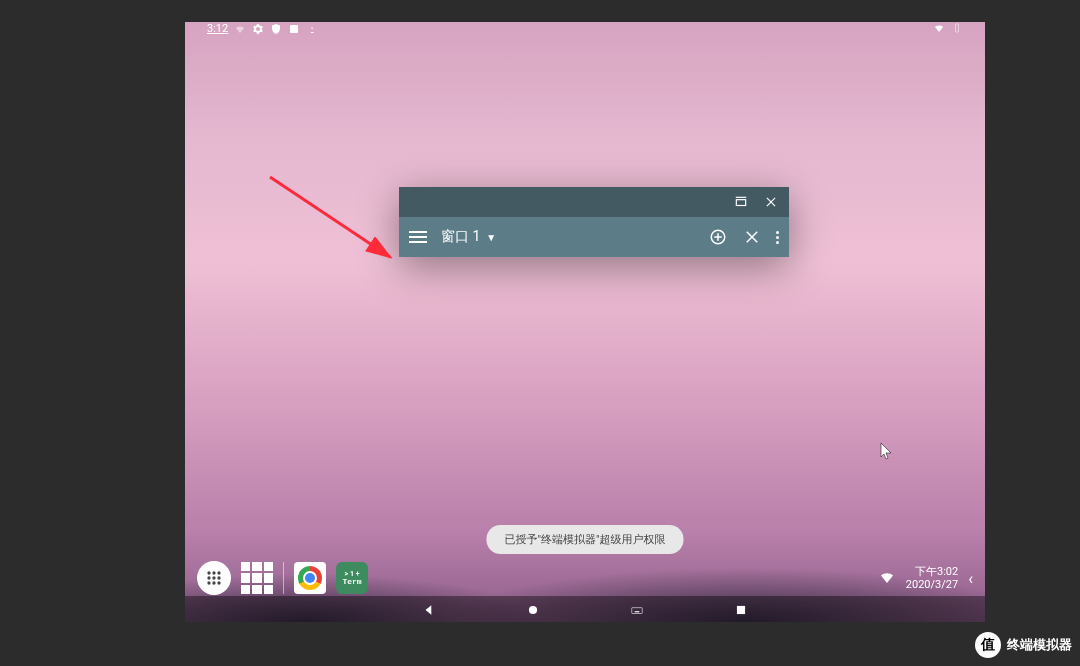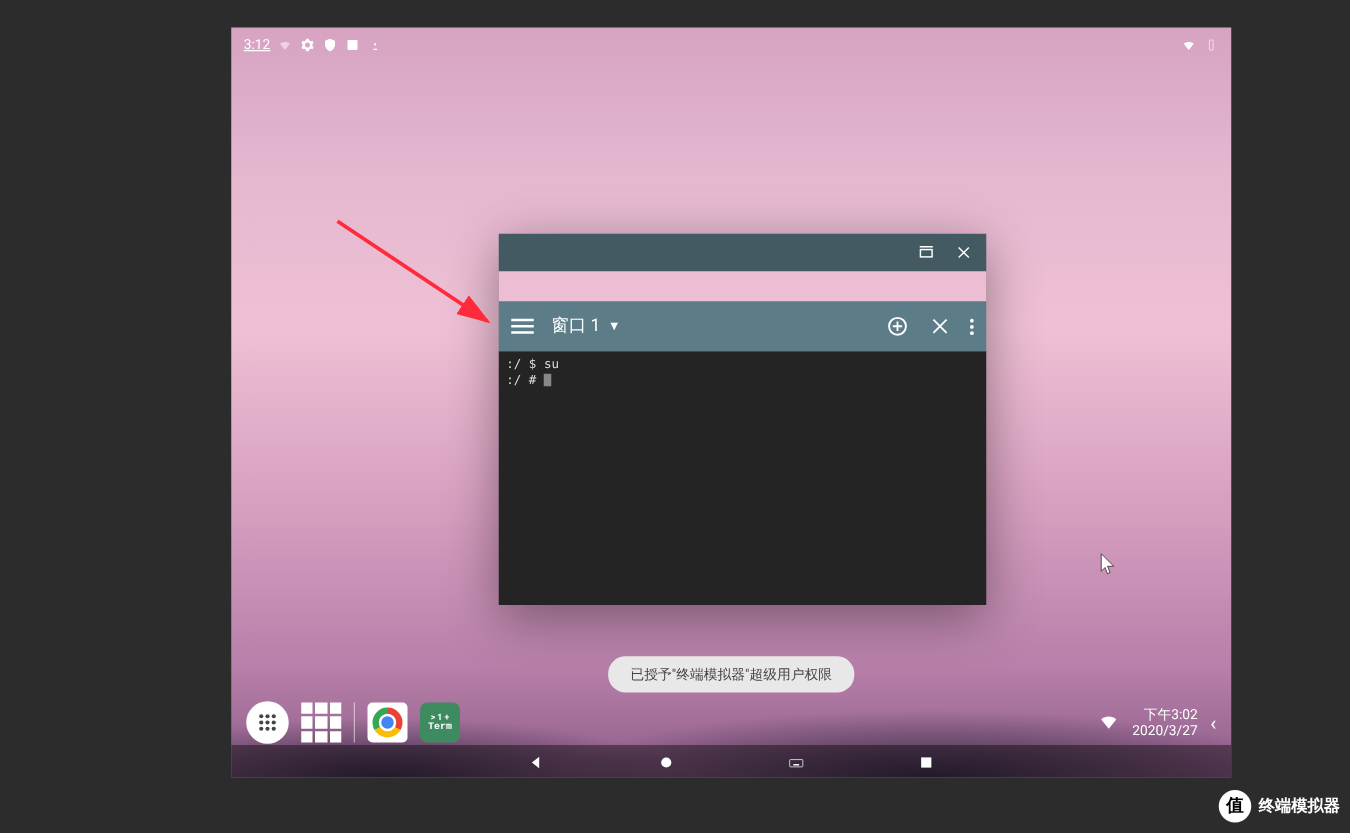--- a/index.html
+++ b/index.html
@@ -28,22 +28,22 @@
       height: 120px;
       background:
         radial-gradient(ellipse 400px 80px at 15% 100%, #3a2d45 0%, transparent 60%),
         radial-gradient(ellipse 500px 90px at 70% 100%, #3a2d45 0%, transparent 60%);
     }
     .status-bar {
       position: absolute;
       top: 0; left: 0; right: 0;
       height: 20px;
       display: flex;
-      align-items: flex-end;
-      padding: 0 10px;
+      align-items: flex-start;
+      padding: 0 22px;
       color: #fff;
       font-size: 11px;
       text-decoration: underline;
     }
     .status-left { display: flex; align-items: center; gap: 6px; }
     .status-right { margin-left: auto; display: flex; align-items: center; gap: 6px; }
     .status-icon { width: 12px; height: 12px; display: flex; align-items: center; justify-content: center; }
     .status-icon svg { width: 12px; height: 12px; fill: #fff; }
 
     .terminal-window {
@@ -65,21 +65,20 @@
     .titlebar-icon { width: 16px; height: 16px; display: flex; align-items: center; justify-content: center; cursor: pointer; }
     .titlebar-icon svg { width: 14px; height: 14px; stroke: #fff; fill: none; stroke-width: 2; }
     .terminal-toolbar {
       height: 40px;
       background: #5c7c88;
       display: flex;
       align-items: center;
       padding: 0 10px;
       gap: 14px;
       color: #fff;
-      margin-top: 24px;
     }
     .hamburger { width: 18px; display: flex; flex-direction: column; gap: 3px; cursor: pointer; }
     .hamburger span { height: 2px; background: #fff; }
     .tab-label { font-size: 14px; display: flex; align-items: center; gap: 6px; }
     .toolbar-spacer { flex: 1; }
     .toolbar-icon { width: 20px; height: 20px; display: flex; align-items: center; justify-content: center; cursor: pointer; }
     .toolbar-icon svg { width: 18px; height: 18px; stroke: #fff; fill: none; stroke-width: 2; }
     .dots { display: flex; flex-direction: column; gap: 2px; cursor: pointer; }
     .dots span { width: 3px; height: 3px; background: #fff; border-radius: 50%; }
     .terminal-body {
@@ -323,22 +322,20 @@
             <line x1="5" y1="5" x2="19" y2="19"></line>
             <line x1="19" y1="5" x2="5" y2="19"></line>
           </svg>
       </span>
       <div class="dots">
           <span></span>
           <span></span>
           <span></span>
         </div>
     </div>
-    <div class="terminal-body"><span><span>:/ $ </span><span>su</span></span>
-<span><span>:/ # </span></span><span class="cursor-block"></span></div>
   </div>
 
   <div class="toast">
     <span>已授予"终端模拟器"超级用户权限</span>
   </div>
 
   <div class="taskbar">
     <div class="dock-icon apps-circle">
       <svg viewBox="0 0 24 24">
           <circle cx="6" cy="6" r="2"></circle>

